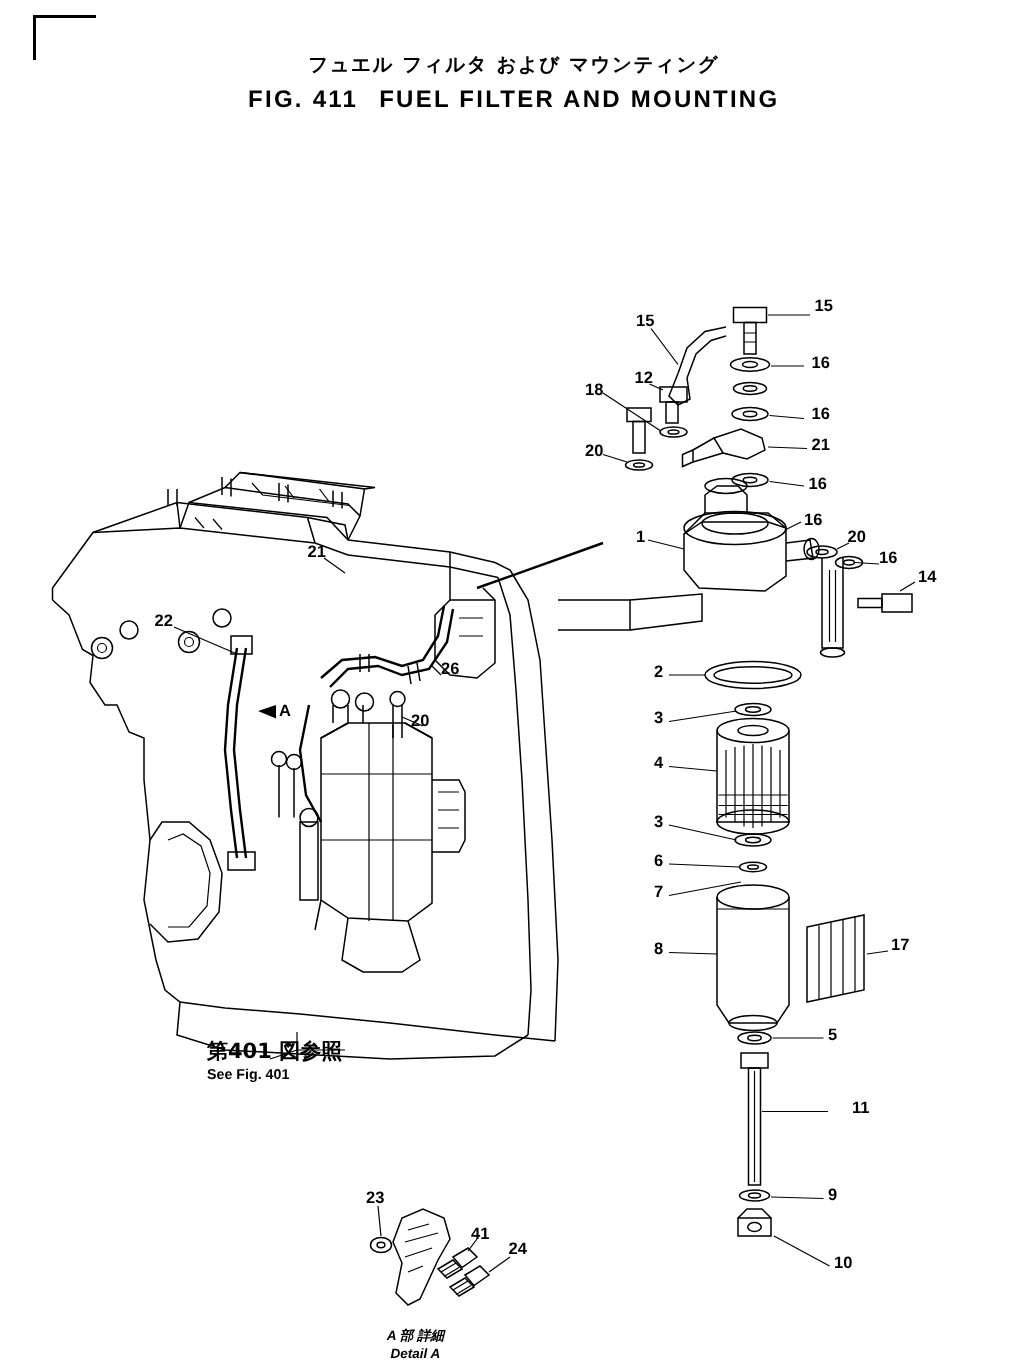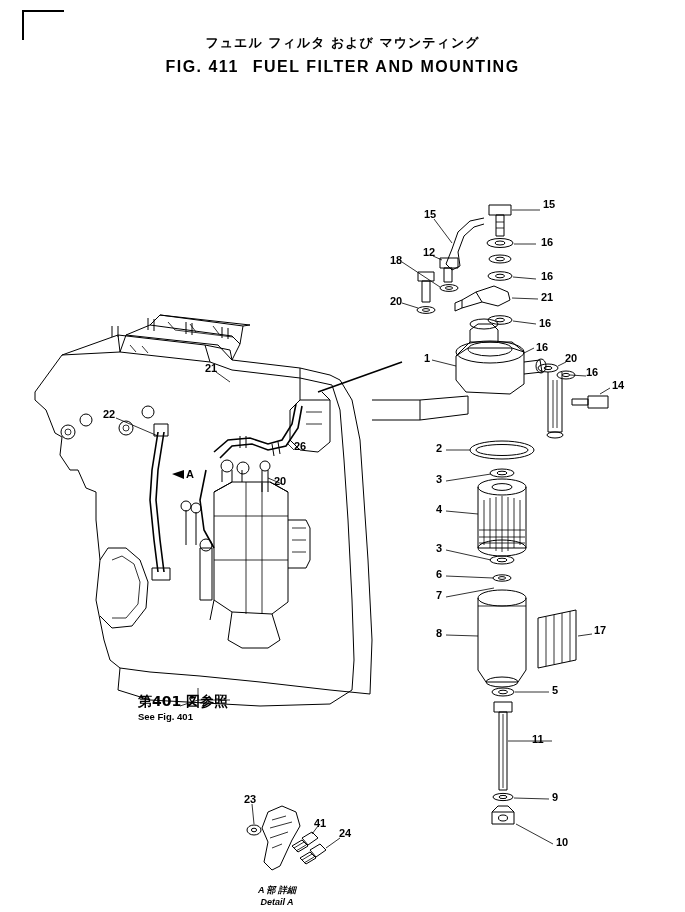--- a/index.html
+++ b/index.html
@@ -363,21 +363,21 @@
   <div class="label" style="left:612px;top:379px;">14</div>
   <div class="label" style="left:436px;top:442px;">2</div>
   <div class="label" style="left:436px;top:473px;">3</div>
   <div class="label" style="left:436px;top:503px;">4</div>
   <div class="label" style="left:436px;top:542px;">3</div>
   <div class="label" style="left:436px;top:568px;">6</div>
   <div class="label" style="left:436px;top:589px;">7</div>
   <div class="label" style="left:436px;top:627px;">8</div>
   <div class="label" style="left:594px;top:624px;">17</div>
   <div class="label" style="left:552px;top:684px;">5</div>
-  <div class="label" style="left:532px;top:733px;">11</div>
+  <div class="label" style="left:568px;top:733px;">11</div>
   <div class="label" style="left:552px;top:791px;">9</div>
   <div class="label" style="left:556px;top:836px;">10</div>
   <div class="label" style="left:103px;top:408px;">22</div>
   <div class="label" style="left:205px;top:362px;">21</div>
   <div class="label" style="left:294px;top:440px;">26</div>
   <div class="label" style="left:274px;top:475px;">20</div>
   <div class="label" style="left:244px;top:793px;">23</div>
   <div class="label" style="left:314px;top:817px;">41</div>
   <div class="label" style="left:339px;top:827px;">24</div>
 

